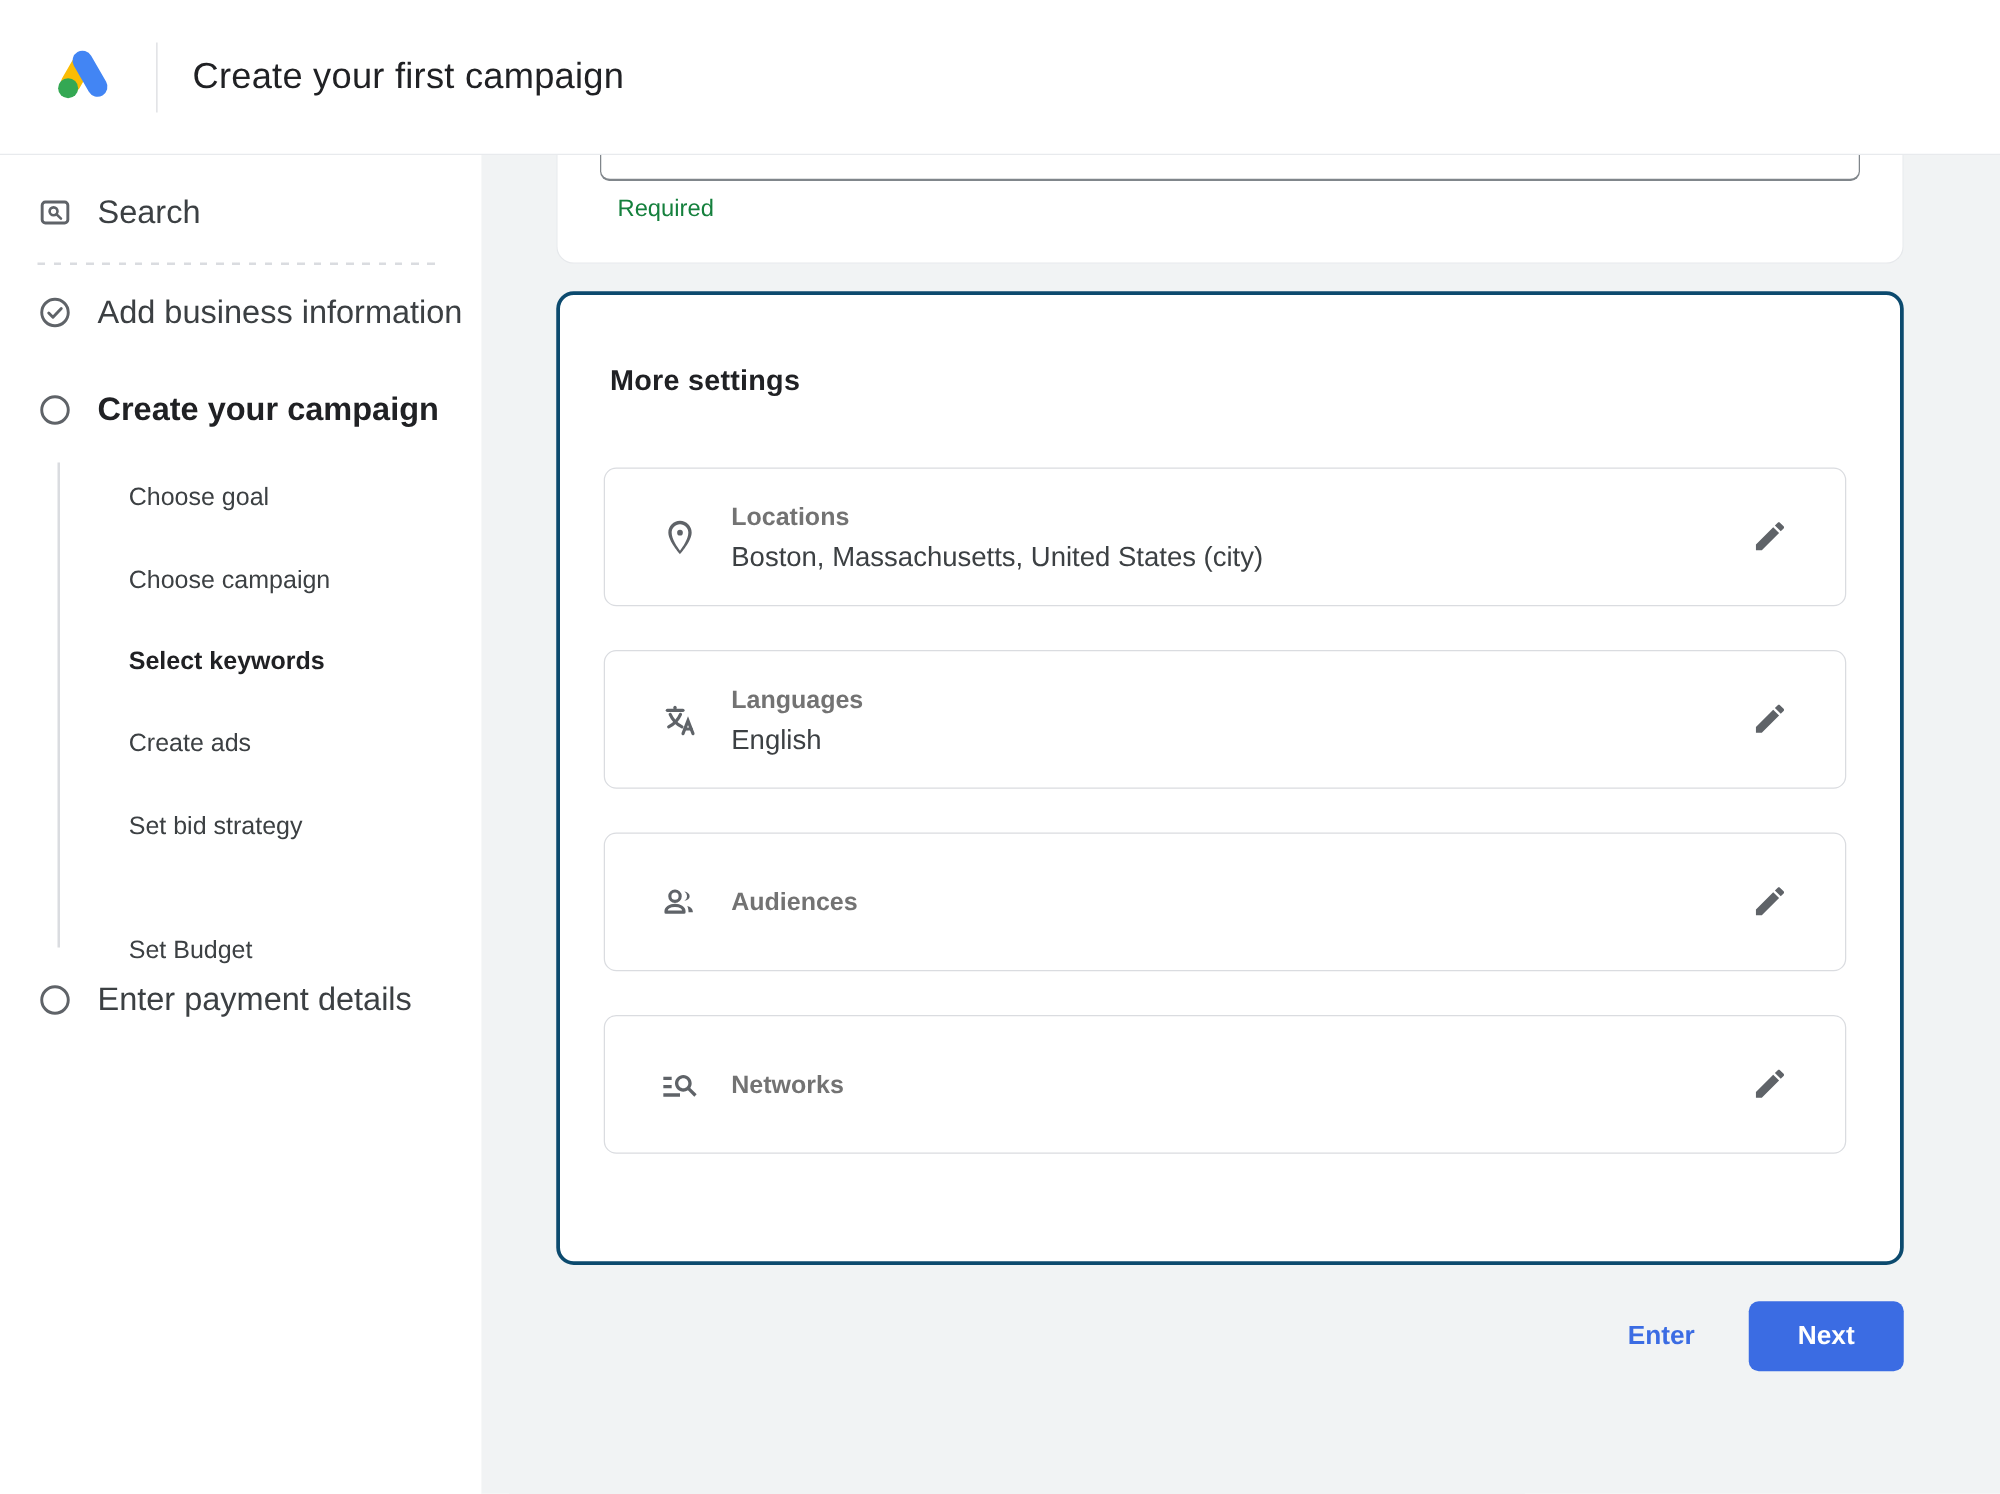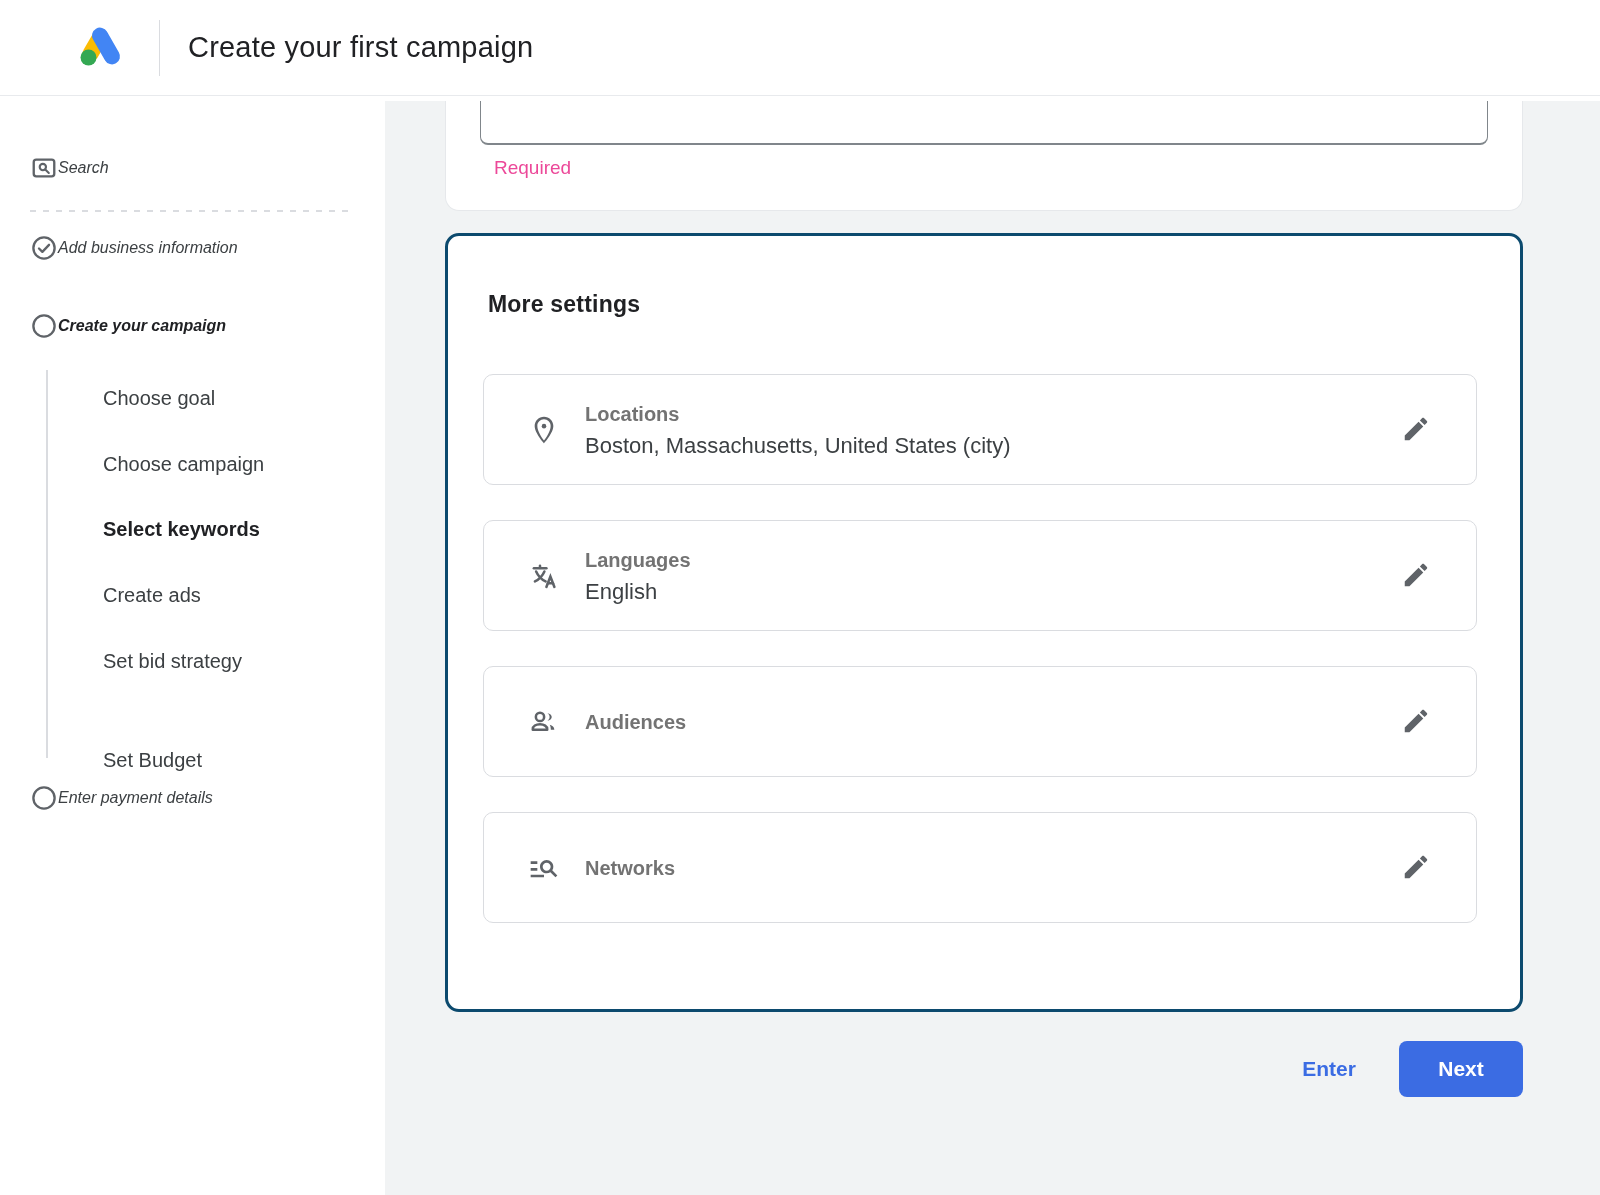--- a/index.html
+++ b/index.html
@@ -7,31 +7,31 @@
   body {
     position:relative;
     font-family:"Liberation Sans", sans-serif;
     background:#ffffff;
     overflow:hidden;
     color:#3c4043;
   }
 
   
   .header {
-    position:absolute; left:0; top:0; width:1600px; height:96px;
+    position:absolute; left:0; top:0; width:1600px; height:124px;
     background:#fff; border-bottom:1px solid #e8eaed;
-    display:flex; align-items:center; z-index:10;padding-left:34px;
+    display:flex; align-items:center; z-index:10;
   }
   .logo { margin-left:44px; flex:none; }
   .header-divider { width:1px; height:56px; background:#dadce0; margin-left:33px; flex:none; }
   .header-title { margin-left:28px; font-size:29px; color:#202124; letter-spacing:.2px; }
 
   
   .sidebar { position:absolute; left:0; top:101px; width:385px; height:1094px; background:#fff; z-index:2; }
-  .side-item { position:absolute; left:30px; display:flex; align-items:center; font-size:16px; color:#3c4043; cursor:pointer;font-style:italic; }
+  .side-item { position:absolute; left:30px; display:flex; align-items:center; gap:20px; font-size:26px; color:#3c4043; cursor:pointer; }
   .side-item .s-icon { width:28px; height:28px; flex:none; }
   #side-search  { top:53px; }
   .dashed-divider { position:absolute; left:30px; top:109px; width:325px; height:2px;
     background:repeating-linear-gradient(to right,#dadce0 0 6px, transparent 6px 13px); }
   #side-business { top:133px; }
   #side-create   { top:211px; font-weight:700; color:#202124; }
   .subline { position:absolute; left:46px; top:269px; width:2px; height:388px; background:#dadce0; }
   .substep { position:absolute; left:103px; height:30px; line-height:30px; font-size:20px; color:#3c4043; cursor:pointer; }
   .substep.active { font-weight:700; color:#202124; }
   #sub-0 { top:282px; } #sub-1 { top:348px; } #sub-2 { top:413px; }
@@ -45,21 +45,21 @@
     position:absolute; left:60px; top:0; width:1078px; height:110px;
     background:#fff; border:1px solid #e6e8eb; border-top:none;
     border-radius:0 0 14px 14px;
   }
   .keyword-input {
     position:absolute; left:34px; top:0; width:1008px; height:44px;
     border:1px solid #80868b; border-top:none; border-bottom-width:2px;
     border-radius:0 0 8px 8px; background:#fff; resize:none; outline:none;
     font-family:"Liberation Sans", sans-serif; font-size:19px; color:#202124; padding:4px 14px;
   }
-  .required { position:absolute; left:48px; top:56px; font-size:19px; color:#ec4899; }
+  .required { position:absolute; left:48px; top:56px; font-size:19px; color:#15803d; }
 
   .settings-card {
     position:absolute; left:60px; top:132px; width:1078px; height:779px;
     background:#fff; border:3px solid #0c4a6e; border-radius:14px;
   }
   .settings-title { position:absolute; left:40px; top:55px; font-size:23px; font-weight:600; color:#202124; letter-spacing:.2px; }
   .rows { position:absolute; left:35px; top:138px; width:994px; }
   .row {
     position:relative; height:111px; margin-bottom:35px; background:#fff;
     border:1px solid #dadce0; border-radius:10px;

